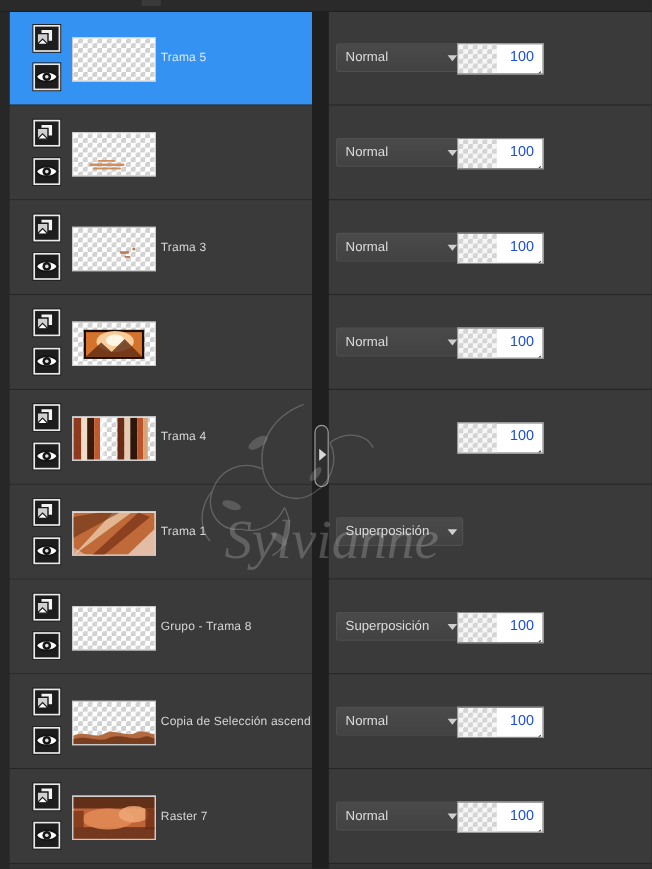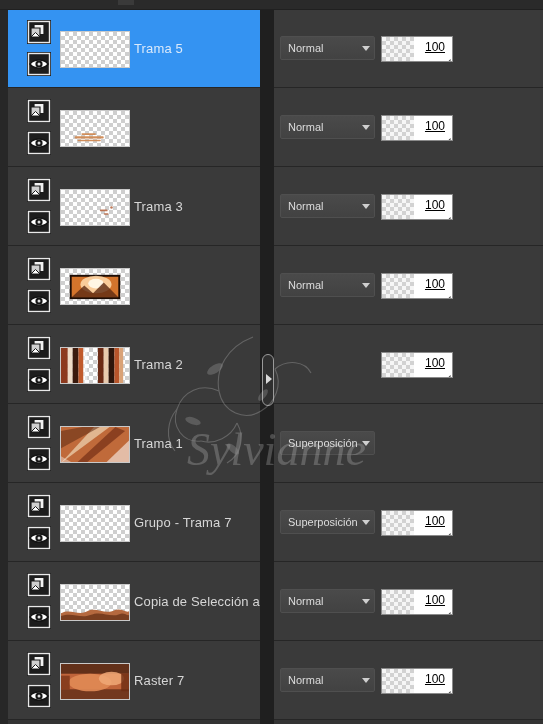--- a/index.html
+++ b/index.html
@@ -86,28 +86,28 @@
       linear-gradient(45deg,#cfcfcf 25%,transparent 25%,transparent 75%,#cfcfcf 75%),
       linear-gradient(45deg,#cfcfcf 25%,transparent 25%,transparent 75%,#cfcfcf 75%);
     background-size:8px 8px;background-position:0 0,4px 4px;background-color:#ffffff;
   }
   .thumb .art{position:absolute;inset:0;}
 
   
   .lname{
     position:absolute;left:126px;top:0;height:100%;width:126px;
     display:flex;align-items:center;
-    color:#d6d6d6;font-size:13px;letter-spacing:.15px;
+    color:#d6d6d6;font-size:10px;letter-spacing:.15px;
     white-space:nowrap;overflow:hidden;
   }
   .row.selected .lname{color:#d9e9fb;}
 
   
   .blend{
-    position:absolute;left:6px;top:27px;width:95px;height:24px;
+    position:absolute;left:6px;top:27px;width:106px;height:24px;
     background:linear-gradient(#4a4a4a,#424242);
     border:1px solid #4f4f4f;border-radius:2px;box-sizing:border-box;
     color:#dcdcdc;font-size:11px;
     display:flex;align-items:center;
   }
   .blend .txt{
     padding-left:7px;flex:1;white-space:nowrap;overflow:hidden;
   }
   .blend .caret{
     width:16px;display:flex;align-items:center;justify-content:center;
@@ -125,21 +125,21 @@
     overflow:hidden;
   }
   .opac .chk{
     position:absolute;left:0;top:0;bottom:0;width:32px;
     background-image:
       linear-gradient(45deg,#d2d2d2 25%,transparent 25%,transparent 75%,#d2d2d2 75%),
       linear-gradient(45deg,#d2d2d2 25%,transparent 25%,transparent 75%,#d2d2d2 75%);
     background-size:8px 8px;background-position:0 0,4px 4px;background-color:#f6f6f6;
   }
   .opac .val{
-    position:absolute;right:7px;top:3px;color:#000000;font-size:12px;text-decoration:underline;
+    position:absolute;right:7px;top:3px;color:#1d4ed8;font-size:12px;
   }
   .opac .grip{
     position:absolute;right:1px;bottom:1px;width:12px;height:12px;
   }
   .opac .grip:before{
     content:"";position:absolute;right:0;bottom:0;
     width:0;height:0;border-left:11px solid transparent;border-bottom:11px solid #ffffff;
   }
   .opac .grip:after{
     content:"";position:absolute;right:0;bottom:0;width:13px;height:1px;
@@ -384,21 +384,21 @@
           <rect x="18" y="0" width="5" height="37" fill="#c05a2c"></rect>
           <rect x="23" y="0" width="4" height="37" fill="#ffffff" opacity=".5"></rect>
           <rect x="38" y="0" width="6" height="37" fill="#6b2a14"></rect>
           <rect x="44" y="0" width="5" height="37" fill="#e8cbae"></rect>
           <rect x="49" y="0" width="6" height="37" fill="#2e150a"></rect>
           <rect x="55" y="0" width="5" height="37" fill="#b9552a"></rect>
           <rect x="60" y="0" width="4" height="37" fill="#d9a277"></rect>
         </g>
               </svg></div>
       </div>
-      <div class="lname">Trama 2</div>
+      <div class="lname">Trama 4</div>
     </div>
     <div class="blendcell">
       <div class="opac">
         <div class="chk"></div>
 
         <span class="val">100</span>
         <span class="grip"></span>
       </div>
     </div>
       </div>
@@ -465,21 +465,21 @@
       <path d="M4 13 C7.5 7.5 18.5 7.5 22 13 C18.5 18.5 7.5 18.5 4 13 Z" fill="#ffffff" stroke="#141414" stroke-width="1.5"></path>
       <circle cx="13" cy="13" r="3.6" fill="#141414"></circle>
       <circle cx="13" cy="13" r="1.5" fill="#ffffff" opacity=".85"></circle>
     </svg>
             </span>
       </div>
       <div class="thumb">
         <div class="checker"></div>
         <div class="art"></div>
       </div>
-      <div class="lname">Grupo - Trama 7</div>
+      <div class="lname">Grupo - Trama 8</div>
     </div>
     <div class="blendcell">
       <div class="blend">
         <span class="txt">Superposición</span>
         <span class="caret">
               <i></i>
             </span>
       </div>
       <div class="opac">
         <div class="chk"></div>

